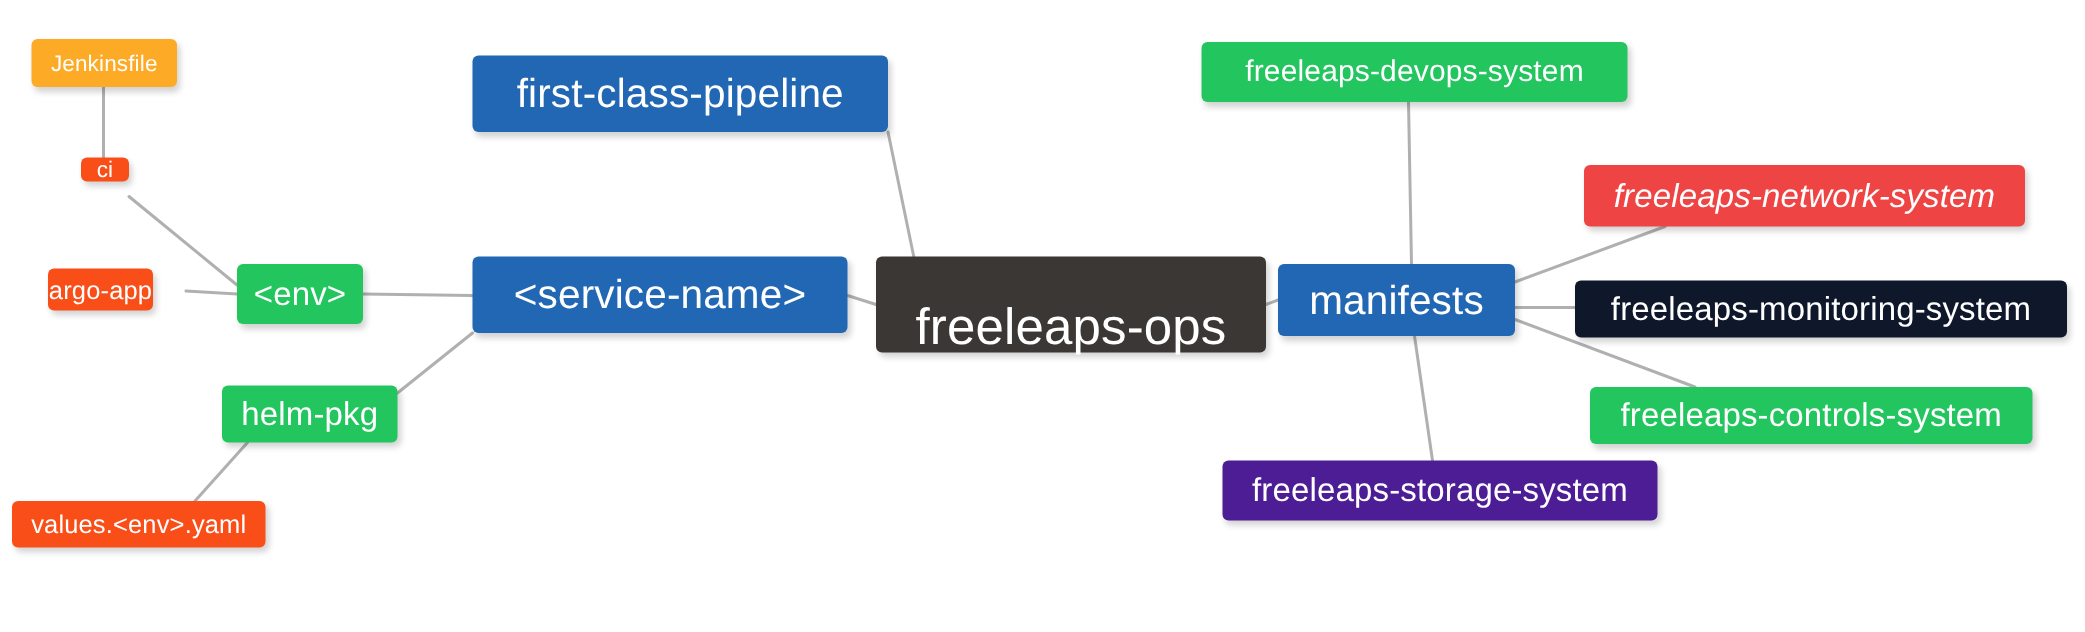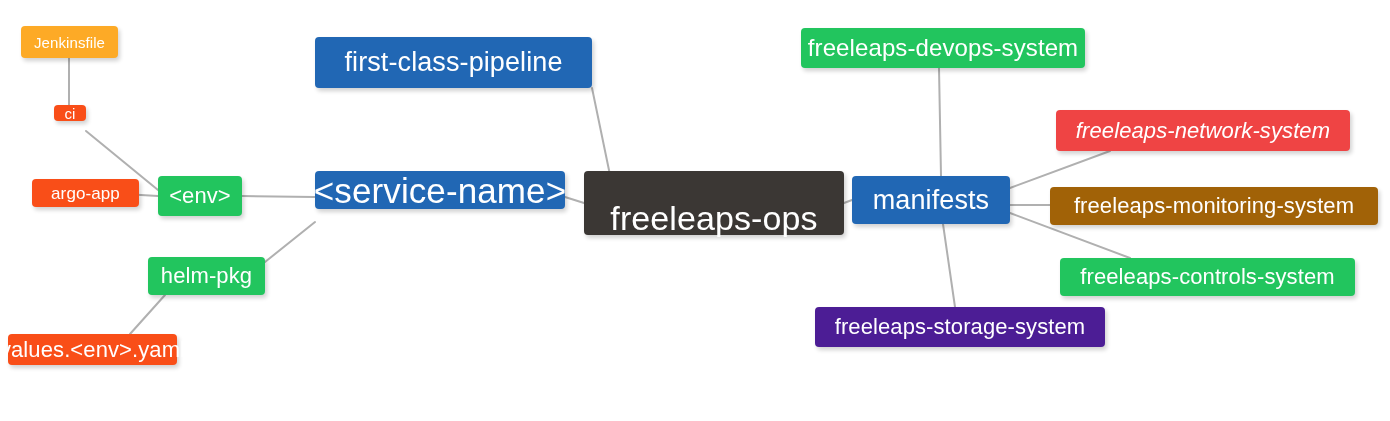--- a/index.html
+++ b/index.html
@@ -61,54 +61,54 @@
       <line x1="941" y1="176" x2="939" y2="68" stroke="#b0b0b0" stroke-width="2" stroke-linecap="round"></line>
       <line x1="1010" y1="188" x2="1110" y2="151" stroke="#b0b0b0" stroke-width="2" stroke-linecap="round"></line>
       <line x1="1010" y1="205" x2="1050" y2="205" stroke="#b0b0b0" stroke-width="2" stroke-linecap="round"></line>
       <line x1="1010" y1="213" x2="1130" y2="258" stroke="#b0b0b0" stroke-width="2" stroke-linecap="round"></line>
       <line x1="943" y1="224" x2="955" y2="307" stroke="#b0b0b0" stroke-width="2" stroke-linecap="round"></line>
     </svg>
   <div id="node-layer">
       <div class="node" style="left: 584px; top: 171px; width: 260px; height: 64px; background: rgb(59, 55, 52); font-size: 34px; align-items: flex-end;">
         <span class="node-label">freeleaps-ops</span>
       </div>
-      <div class="node" style="left: 315px; top: 171px; width: 250px; height: 38px; background: rgb(33, 103, 180); font-size: 35px; justify-content: center;">
+      <div class="node" style="left: 315px; top: 171px; width: 250px; height: 51px; background: rgb(33, 103, 180); font-size: 27px; justify-content: center;">
         <span class="node-label">&lt;service-name&gt;</span>
       </div>
       <div class="node" style="left: 852px; top: 176px; width: 158px; height: 48px; background: rgb(33, 103, 180); font-size: 27px;">
         <span class="node-label">manifests</span>
       </div>
       <div class="node" style="left: 315px; top: 37px; width: 277px; height: 51px; background: rgb(33, 103, 180); font-size: 27px;">
         <span class="node-label">first-class-pipeline</span>
       </div>
       <div class="node" style="left: 158px; top: 176px; width: 84px; height: 40px; background: rgb(34, 197, 94); font-size: 22px;">
         <span class="node-label">&lt;env&gt;</span>
       </div>
       <div class="node" style="left: 148px; top: 257px; width: 117px; height: 38px; background: rgb(34, 197, 94); font-size: 22px;">
         <span class="node-label">helm-pkg</span>
       </div>
       <div class="node" style="left: 21px; top: 26px; width: 97px; height: 32px; background: rgb(253, 170, 38); font-size: 15px;">
         <span class="node-label">Jenkinsfile</span>
       </div>
       <div class="node" style="left: 54px; top: 105px; width: 32px; height: 16px; background: rgb(249, 78, 24); font-size: 15px;">
         <span class="node-label">ci</span>
       </div>
-      <div class="node" style="left: 32px; top: 179px; width: 107px; height: 28px; background: rgb(249, 78, 24); font-size: 17px;">
+      <div class="node" style="left: 32px; top: 179px; width: 70px; height: 28px; background: rgb(249, 78, 24); font-size: 17px;">
         <span class="node-label">argo-app</span>
       </div>
-      <div class="node" style="left: 8px; top: 334px; width: 169px; height: 31px; background: rgb(249, 78, 24); font-size: 22px;">
+      <div class="node" style="left: 8px; top: 334px; width: 169px; height: 31px; background: rgb(249, 78, 24); font-size: 17px;">
         <span class="node-label">values.&lt;env&gt;.yaml</span>
       </div>
-      <div class="node" style="left: 801px; top: 28px; width: 284px; height: 40px; background: rgb(34, 197, 94); font-size: 24px;">
+      <div class="node" style="left: 801px; top: 28px; width: 284px; height: 40px; background: rgb(34, 197, 94); font-size: 20px;">
         <span class="node-label">freeleaps-devops-system</span>
       </div>
       <div class="node" style="left: 1056px; top: 110px; width: 294px; height: 41px; background: #ef4444; font-size: 22px; font-style: italic;">
         <span class="node-label">freeleaps-network-system</span>
       </div>
-      <div class="node" style="left: 1050px; top: 187px; width: 328px; height: 38px; background: #a16207; font-size: 22px;">
+      <div class="node" style="left: 1050px; top: 187px; width: 328px; height: 38px; background: #0f172a; font-size: 22px;">
         <span class="node-label">freeleaps-monitoring-system</span>
       </div>
       <div class="node" style="left: 1060px; top: 258px; width: 295px; height: 38px; background: rgb(34, 197, 94); font-size: 22px;">
         <span class="node-label">freeleaps-controls-system</span>
       </div>
       <div class="node" style="left: 815px; top: 307px; width: 290px; height: 40px; background: #4c1d95; font-size: 22px;">
         <span class="node-label">freeleaps-storage-system</span>
       </div>
     </div>
 </div>

